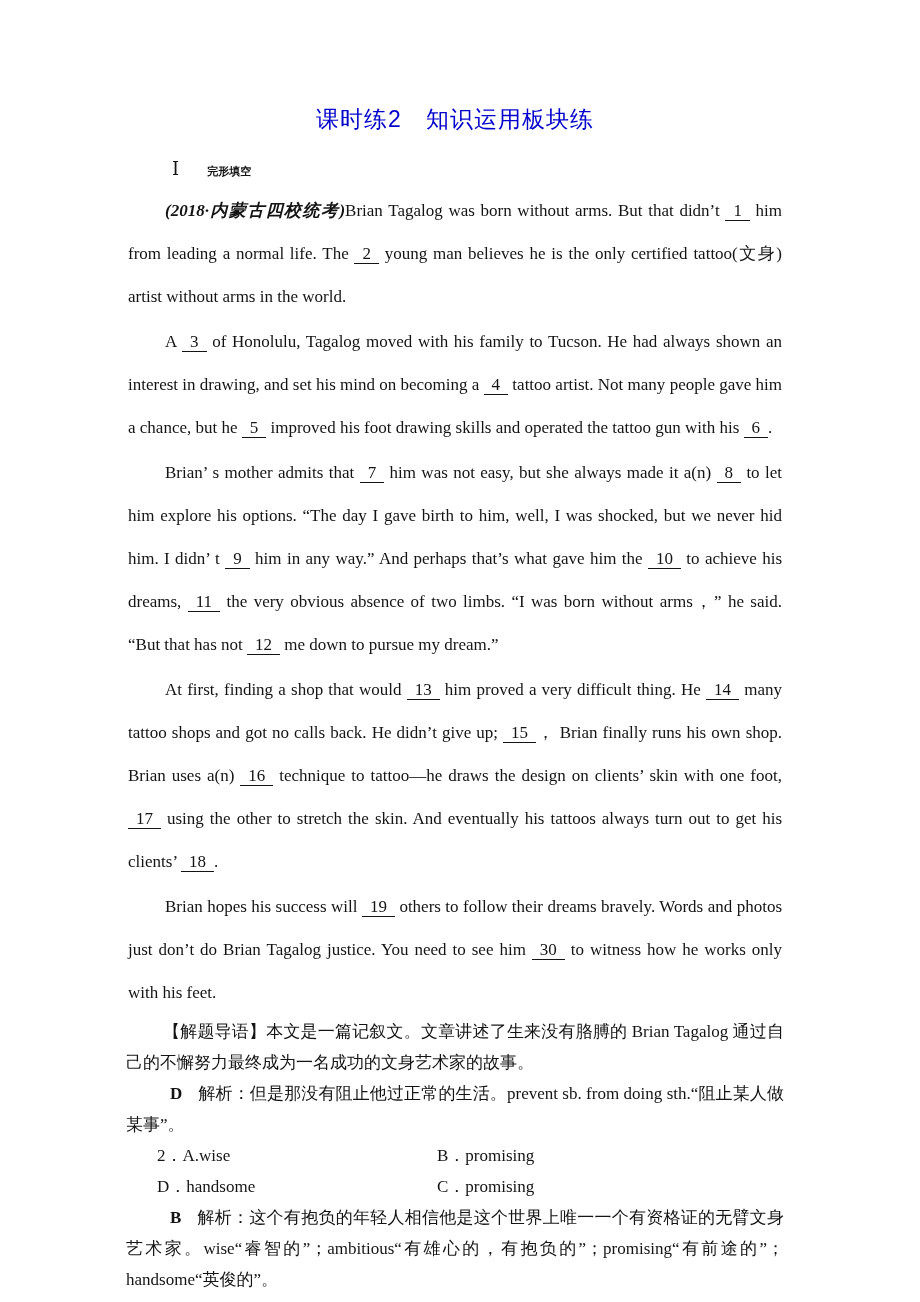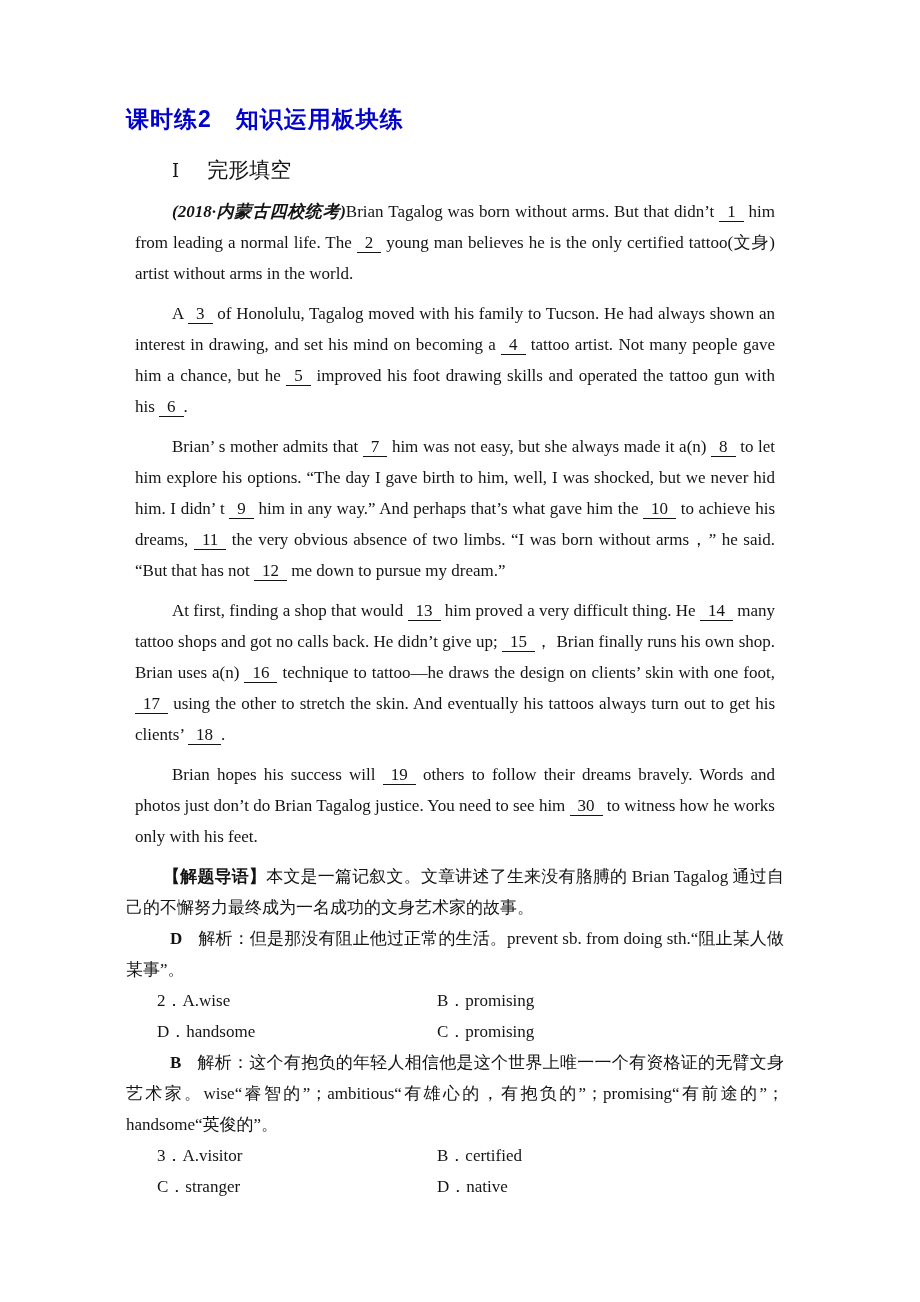--- a/index.html
+++ b/index.html
@@ -10,60 +10,60 @@
     box-sizing: border-box;
     background: #ffffff;
     padding: 104px 136px 0 126px;
     font-family: "Liberation Serif", "DejaVu Serif", serif;
     font-size: 17px;
     color: #141414;
     overflow: hidden;
   }
   .title {
     margin: 0 0 20px 0;
-    text-align: left;
+    text-align: center;
     color: #0202cc;
     font-family: "Liberation Sans", "DejaVu Sans", sans-serif;
-    font-weight: bold;
+    font-weight: normal;
     font-size: 23px;
     letter-spacing: 1px;
     line-height: 30px;
   }
   .section-head {
     padding-left: 46px;
     line-height: 31px;
     margin: 0;
   }
   .sec-num { font-size: 18px; margin-right: 28px; }
   .sec-title {
     font-family: "Liberation Sans", "DejaVu Sans", sans-serif;
-    font-weight: normal;
-    font-size: 21px;
+    font-weight: bold;
+    font-size: 11px;
   }
   .para {
-    margin: 9px;
+    margin: 2px;
     text-indent: 37px;
-    line-height: 31px;
+    line-height: 43px;
     text-align: justify;
   }
   .source { font-weight: bold; font-style: italic; }
   .blank {
     border-bottom: 1px solid #141414;
     padding: 0 8px;
     white-space: nowrap;
   }
   .guide {
     margin: 0;
     text-indent: 37px;
     line-height: 31px;
     text-align: justify;
   }
   .guide-label {
     font-family: "Liberation Sans", "DejaVu Sans", sans-serif;
-    font-weight: bold;
+    font-weight: normal;
   }
   .question { margin: 0; }
   .opt-grid {
     display: grid;
     grid-template-columns: 280px auto;
     padding-left: 31px;
     line-height: 31px;
   }
   .opt { white-space: nowrap; }
   .explain {

